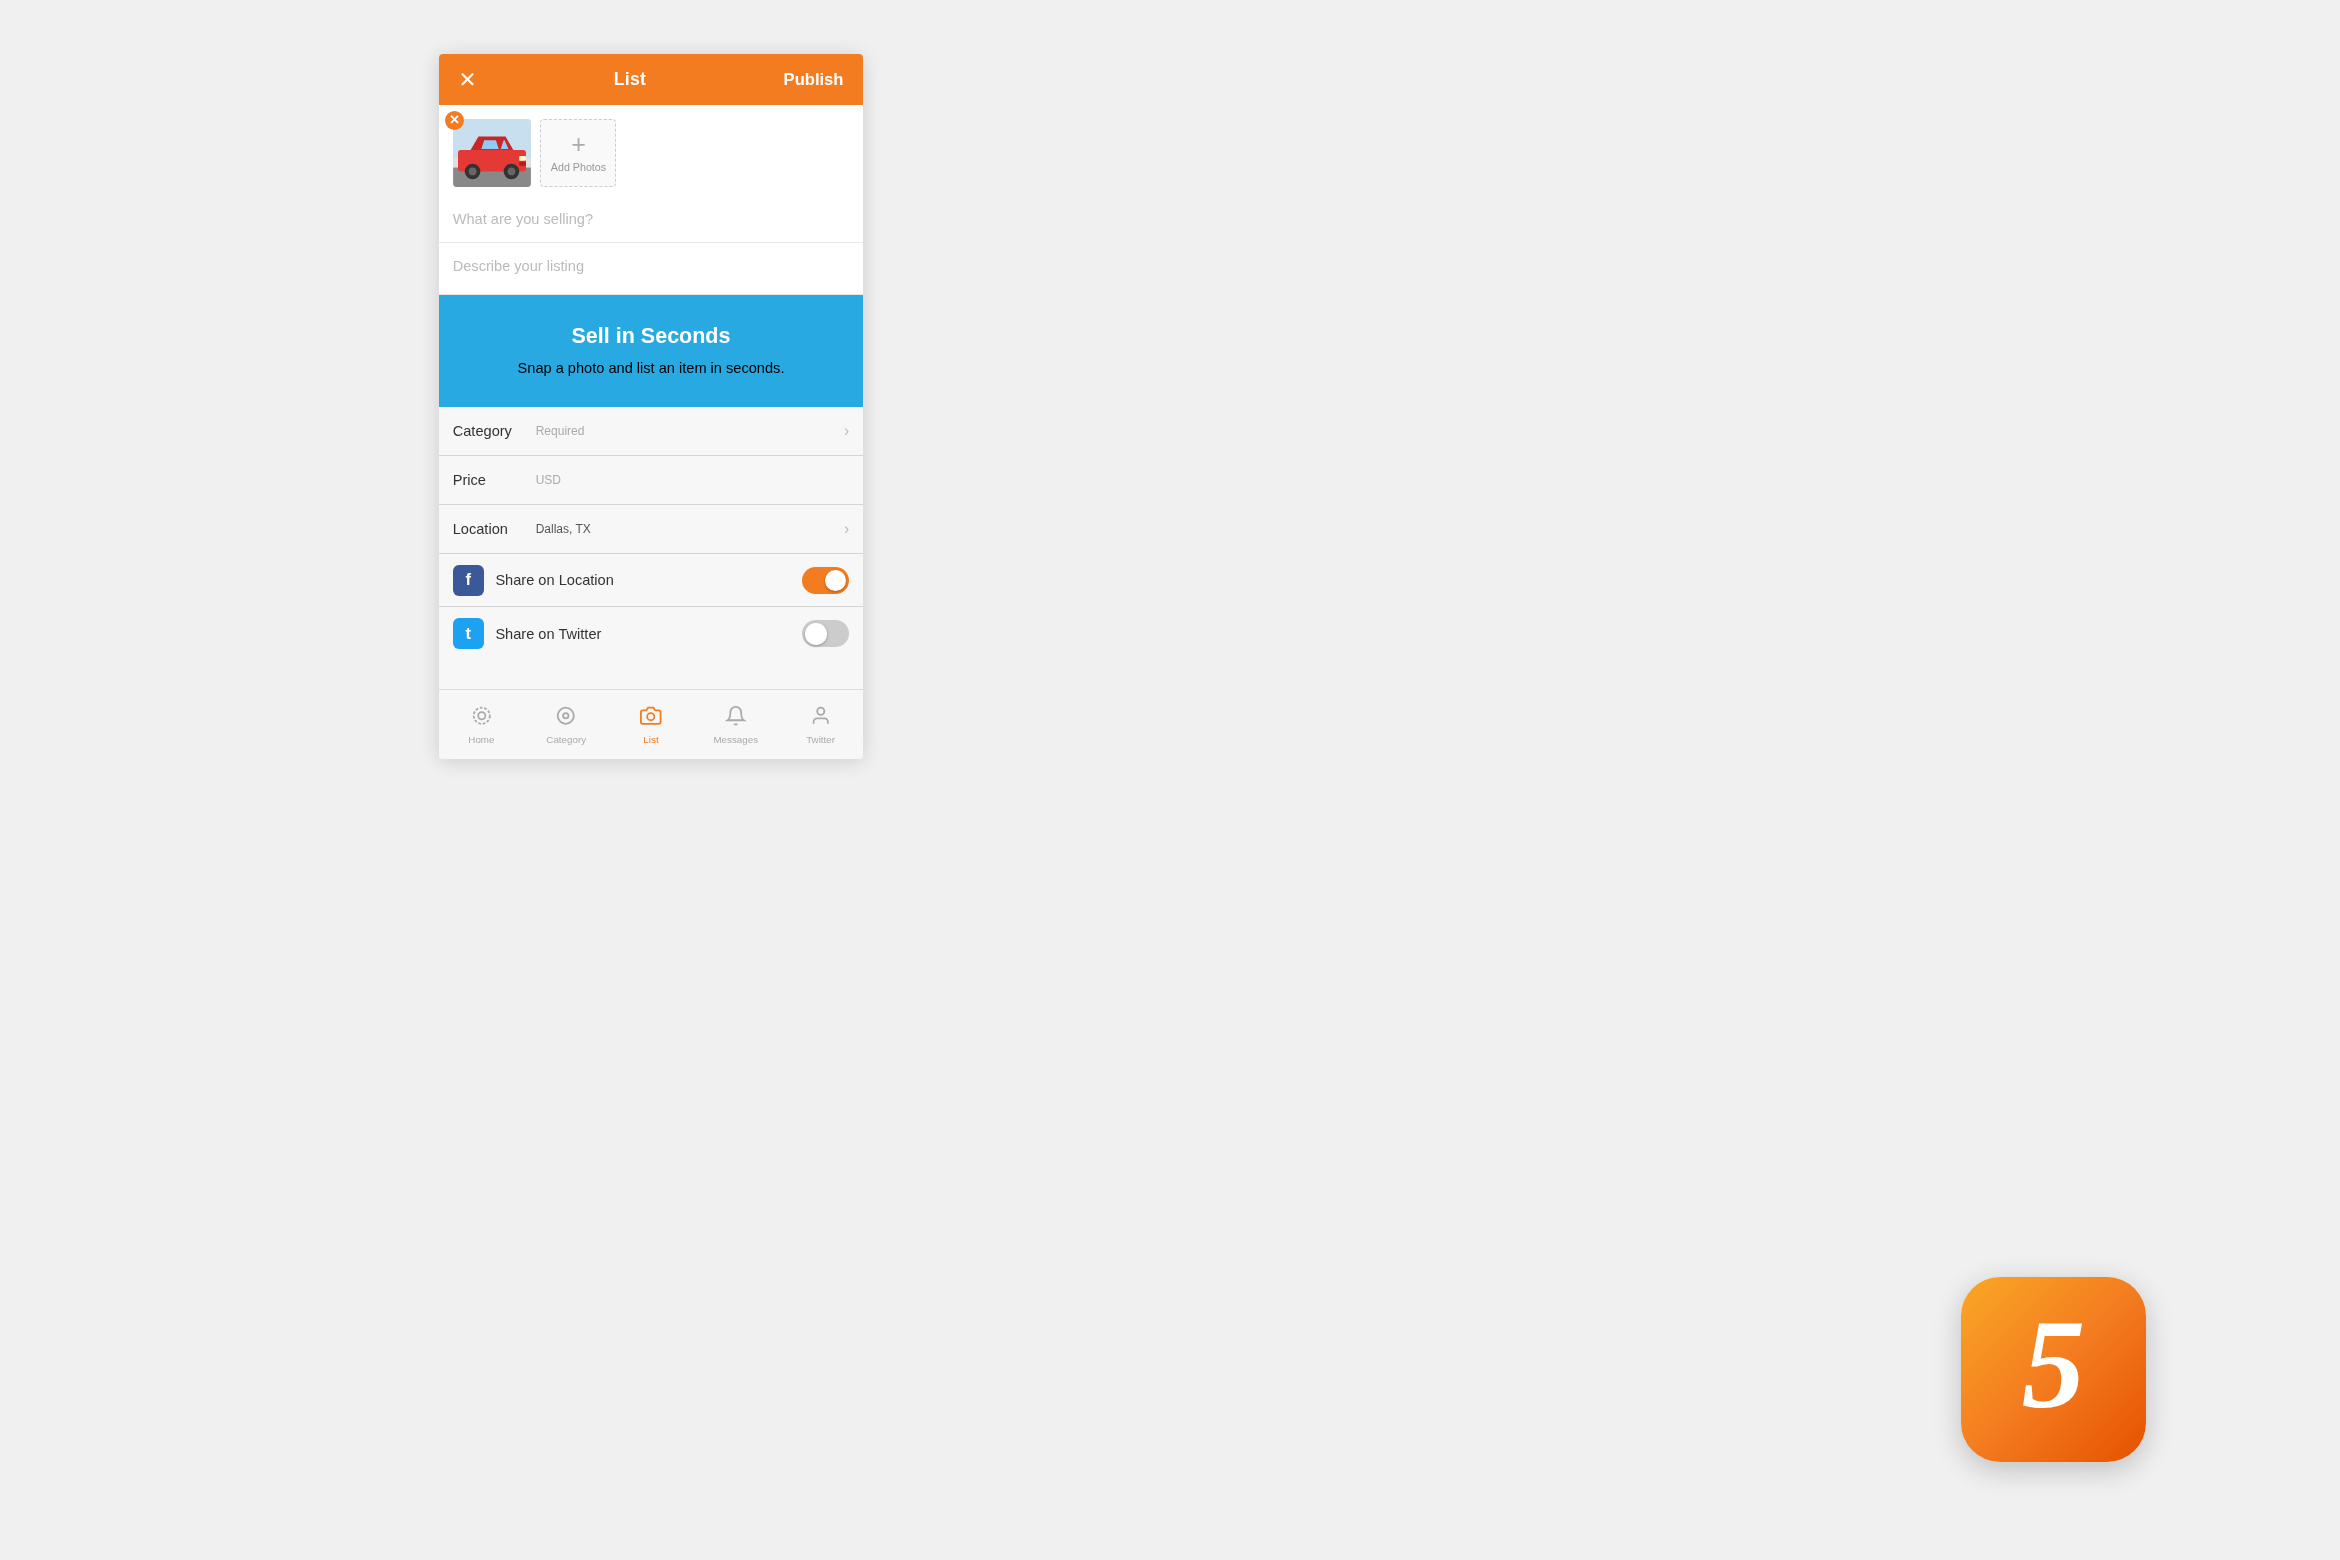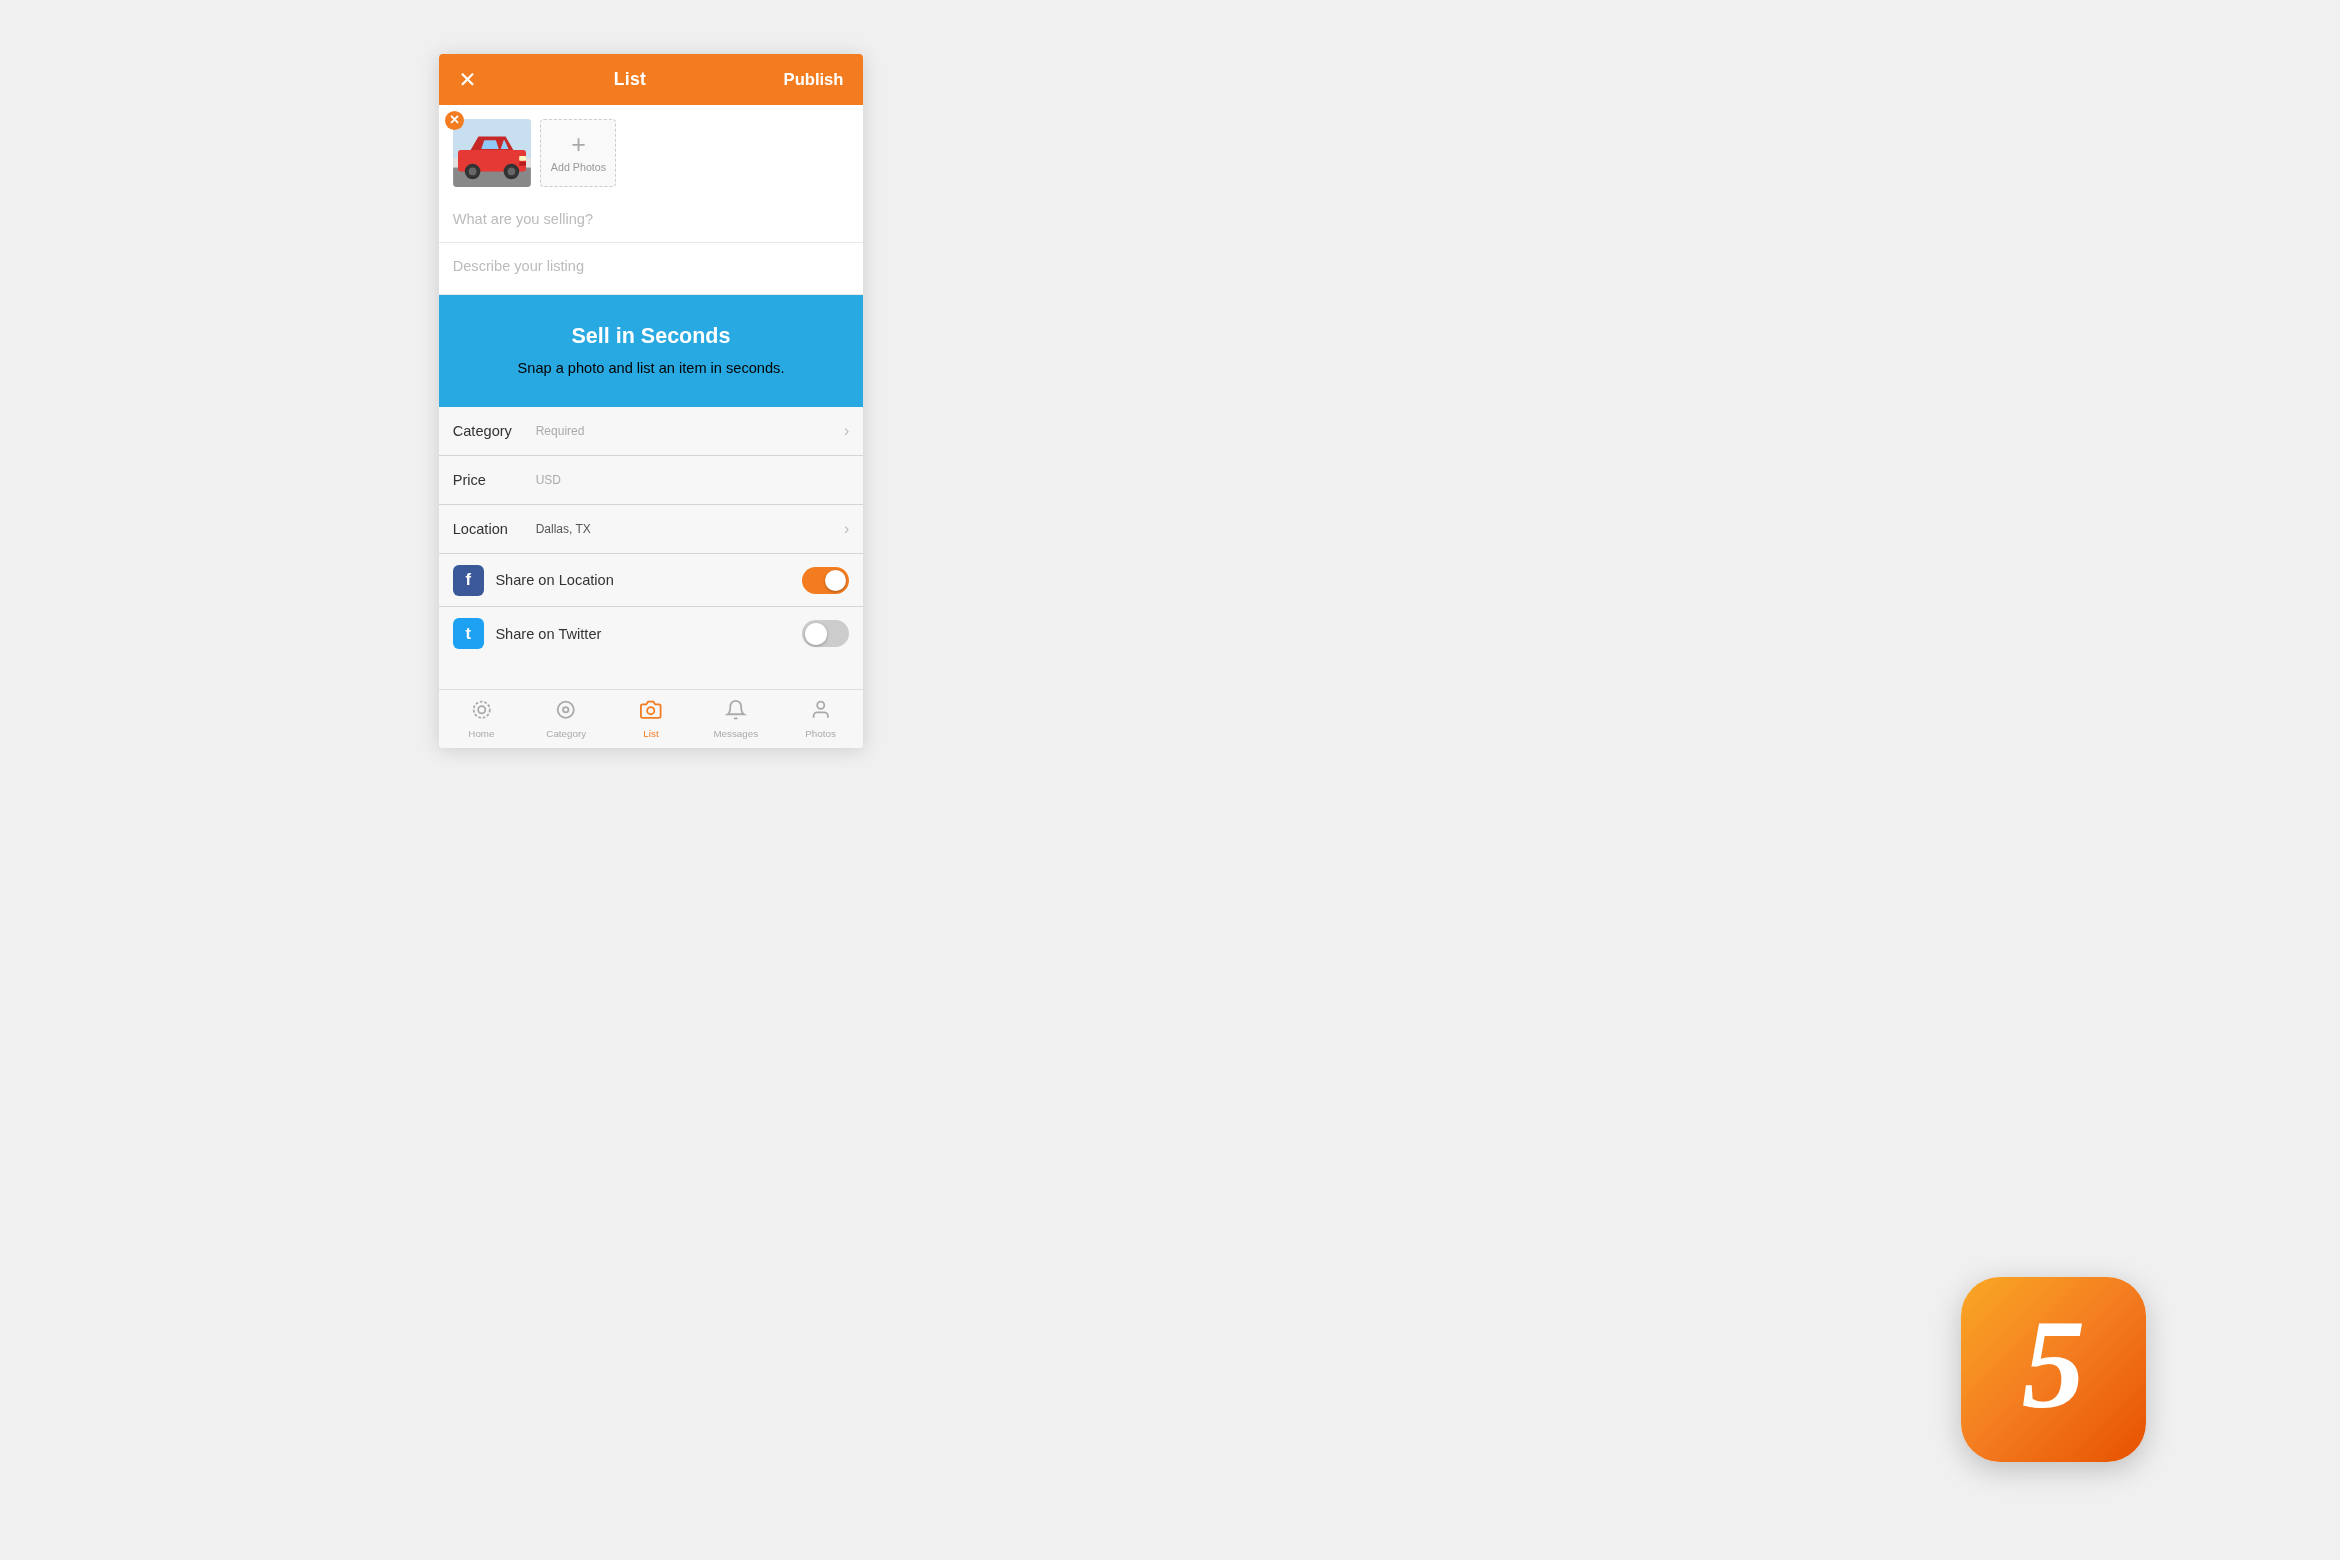--- a/index.html
+++ b/index.html
@@ -256,21 +256,21 @@
     .toggle.off .toggle-knob {
       left: 2.9px;
     }
 
     
     .bottom-nav {
       background: #f7f7f7;
       border-top: 1px solid #ddd;
       display: flex;
       align-items: stretch;
-      height: 59px;
+      height: 70px;
     }
     .nav-item {
       flex: 1;
       display: flex;
       flex-direction: column;
       align-items: center;
       justify-content: center;
       gap: 2.9px;
       cursor: pointer;
     }
@@ -455,21 +455,21 @@
       </span>
       <span class="nav-label">Messages</span>
     </div>
     <div class="nav-item">
       <span class="nav-icon">
         <svg width="21.5" height="21.5" viewBox="0 0 24 24" fill="none" stroke="#aaa" stroke-width="2">
           <path d="M20 21v-2a4 4 0 0 0-4-4H8a4 4 0 0 0-4 4v2"></path>
           <circle cx="12" cy="7" r="4"></circle>
         </svg>
       </span>
-      <span class="nav-label">Photos</span>
+      <span class="nav-label">Twitter</span>
     </div>
   </div>
 
 </div>
 
 <div class="app-icon">
   <span class="app-icon-number">5</span>
 </div>
 
 

